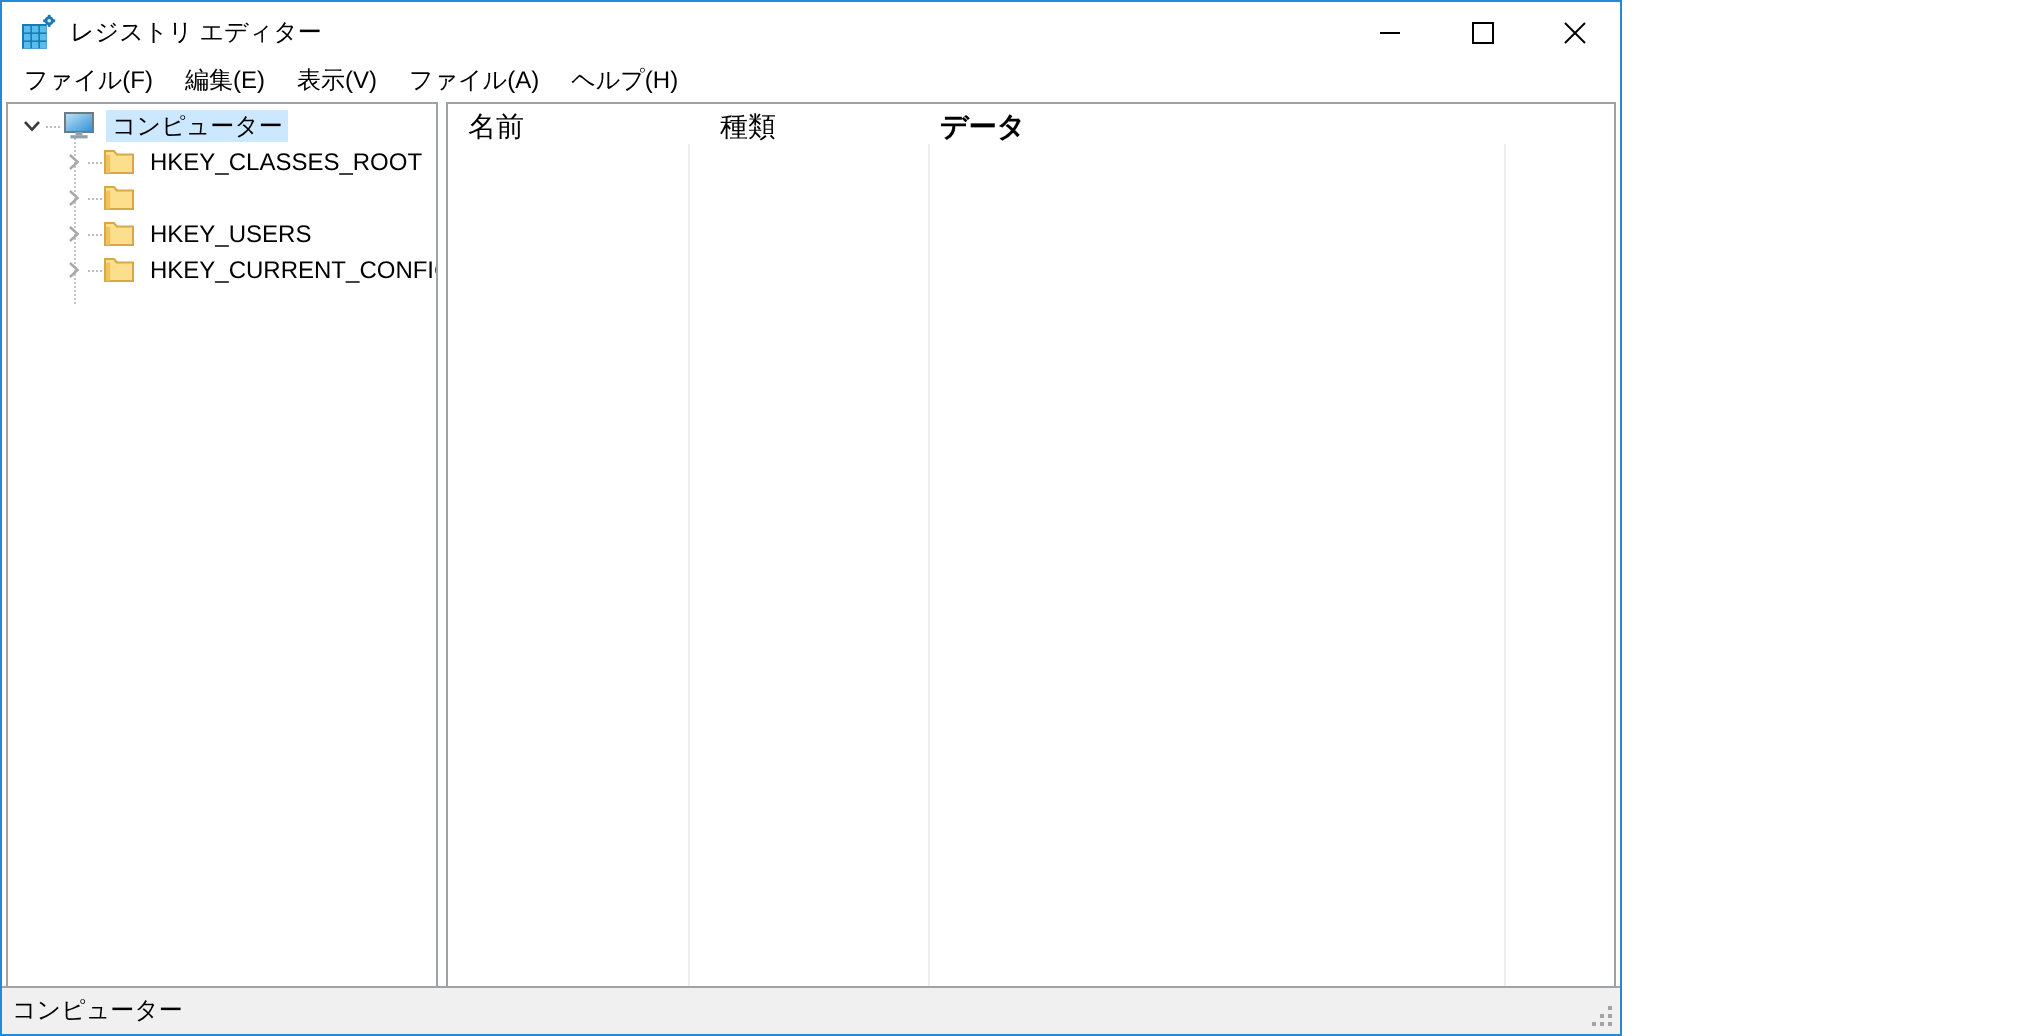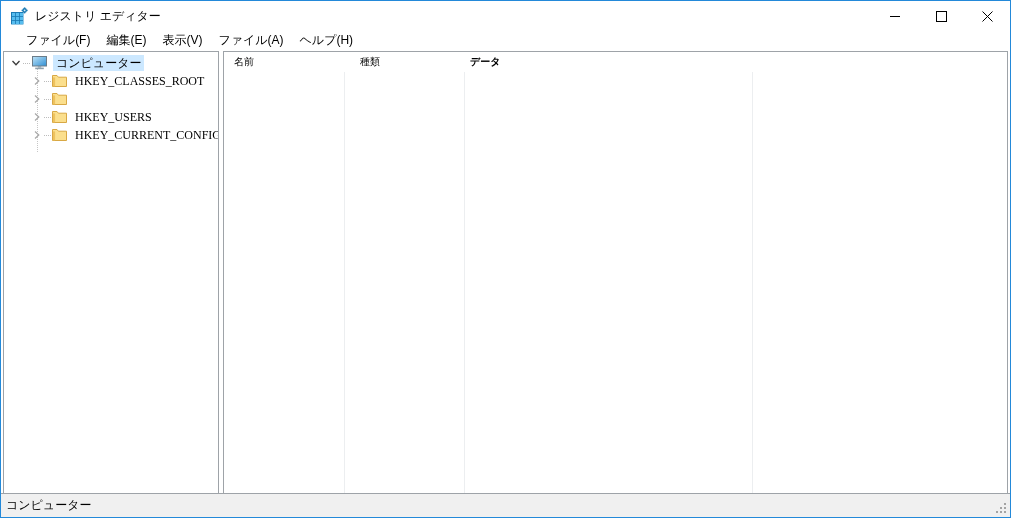--- a/index.html
+++ b/index.html
@@ -1,60 +1,60 @@
 <!DOCTYPE html>
 <html><head>
 <meta charset="utf-8">
 <style>
   * { margin:0; padding:0; box-sizing:border-box; }
   html,body { width:1011px; height:518px; background:#fff; }
   body { font-family:"Liberation Sans","DejaVu Sans",sans-serif; font-size:12px; color:#000; }
 
   .window {
-    position:relative; width:1011px; height:518px;
+    position:relative; width:811px; height:518px;
     background:#fff; border:1px solid #2389d9; overflow:hidden;
   }
 
   
   .titlebar { position:absolute; left:0; top:0; right:0; height:30px; background:#fff; display:flex; align-items:center; }
   .app-icon { margin-left:9px; width:18px; height:18px; flex:0 0 auto; }
   .title-text { margin-left:7px; font-size:12px; color:#000; white-space:nowrap; }
   .win-controls { position:absolute; right:0; top:0; height:30px; display:flex; }
   .win-btn { width:46px; height:30px; display:flex; align-items:center; justify-content:center; background:#fff; border:none; cursor:default; }
 
   
-  .menubar { position:absolute; left:0; top:30px; right:0; height:20px; background:#fff; display:flex; align-items:center; padding-left:17px; }
+  .menubar { position:absolute; left:0; top:30px; right:0; height:20px; background:#fff; display:flex; align-items:center; padding-left:3px; }
   .menu-item { padding:2px 8px 3px 8px; white-space:nowrap; }
 
   
   .content { position:absolute; left:0; top:50px; right:0; height:443px; }
   .tree-pane {
     position:absolute; left:2px; top:0; width:216px; height:443px;
     border:1px solid #9ea3a8; background:#fff; overflow:hidden;
   }
   .list-pane {
     position:absolute; left:222px; top:0; right:2px; height:443px;
     border:1px solid #9ea3a8; background:#fff; overflow:hidden;
   }
 
   
   .tree { position:relative; padding-top:2px; }
   .tree-vline { position:absolute; left:33px; top:17px; height:83px; width:0; border-left:1px dotted #c6c6c6; }
   .tree-row { position:relative; display:flex; align-items:center; height:18px; white-space:nowrap; }
   .tree-row.root { padding-left:6px; }
-  .tree-row.child { padding-left:27px;font-family:Liberation Serif, serif; }
+  .tree-row.child { padding-left:27px; }
   .chev { width:12px; height:12px; display:flex; align-items:center; justify-content:center; flex:0 0 auto; }
   .stub { width:7px; height:0; border-top:1px dotted #bcbcbc; margin:0 1px 0 1px; flex:0 0 auto; }
   .tree-icon { margin-right:5px; flex:0 0 auto; display:flex; align-items:center; }
   .tree-label { padding:1px 3px; line-height:14px; }
   .tree-label.selected { background:#cce8ff; }
 
   
   .list-header { position:absolute; left:0; top:0; right:0; height:20px; background:#fff; }
-  .col-label { position:absolute; top:3px; font-size:10px; color:#000; white-space:nowrap; }
+  .col-label { position:absolute; top:3px; font-size:14px; color:#000; white-space:nowrap; }
   .col-label.c0 { left:10px; }
   .col-label.c1 { left:136px; }
   .col-label.c2 { left:246px;font-weight:bold; }
   .col-line { position:absolute; top:0; bottom:0; width:1px; background:#eceef0; }
   .col-line.h { background:#e0e0e0; height:20px; bottom:auto; }
   .col-line.l0 { left:120px; }
   .col-line.l1 { left:240px; }
   .col-line.l2 { left:528px; }
 
   

